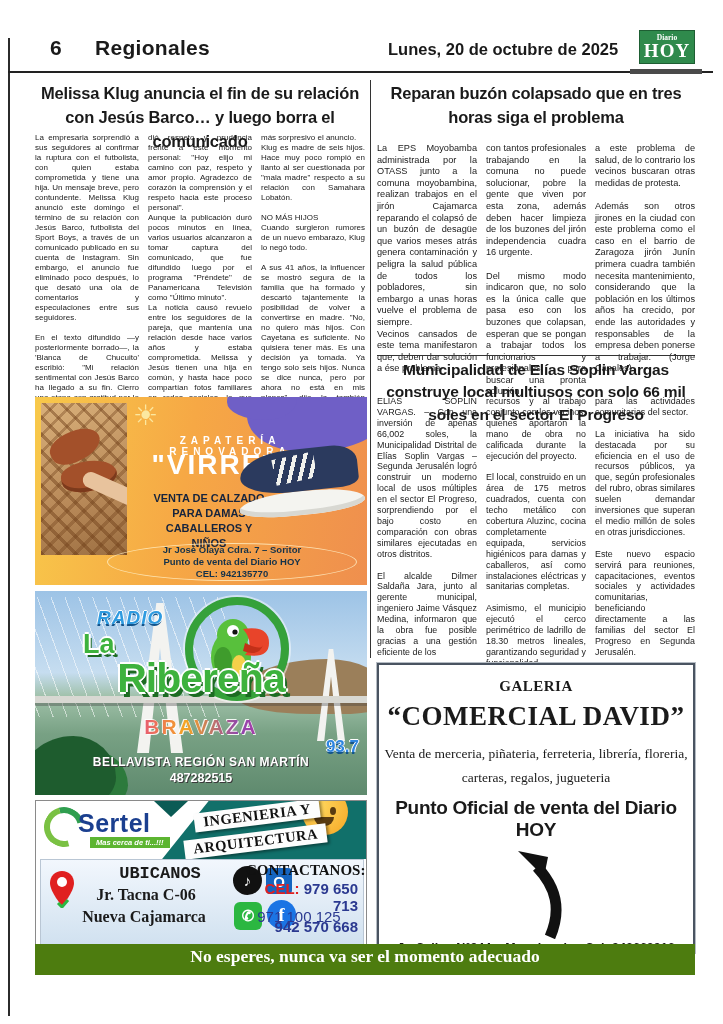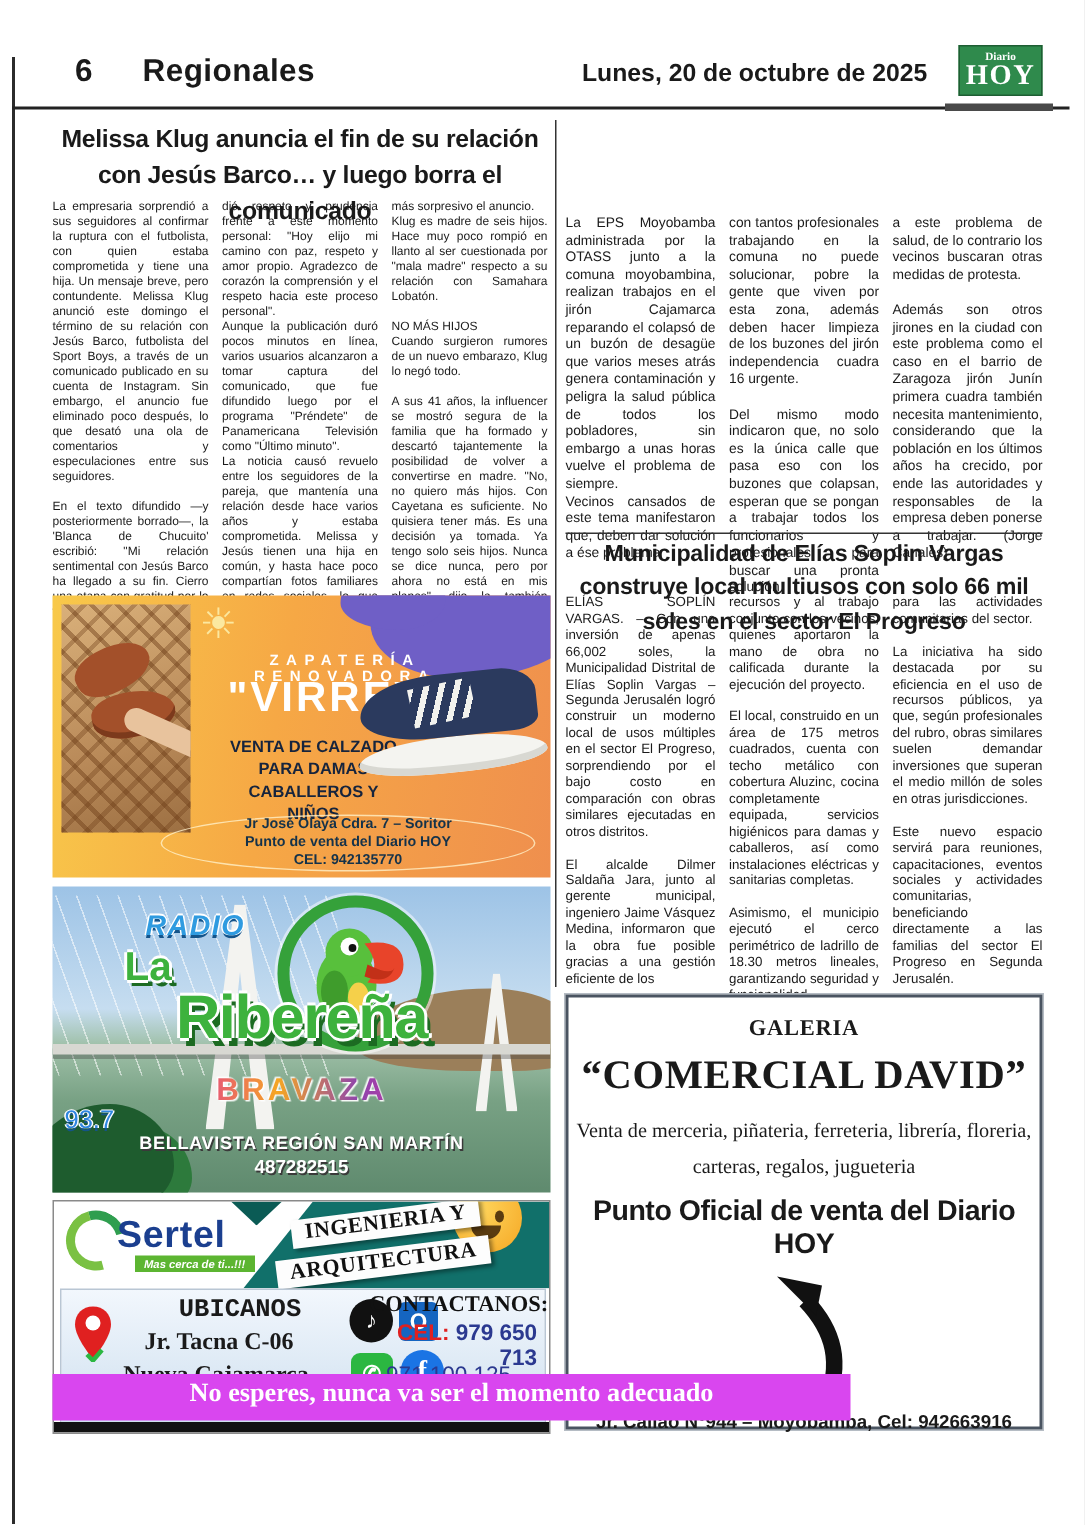--- a/index.html
+++ b/index.html
@@ -97,21 +97,21 @@
   .radio-la { position:absolute; left:48px; top:38px; font-size:27px; font-weight:800; color:#3db23d;
               text-shadow:-2px 0 #fff,2px 0 #fff,0 -2px #fff,0 2px #fff,3px 4px 0 #1c6b22; }
   .radio-name { position:absolute; left:8px; top:64px; width:316px; text-align:center; font-size:41px; font-weight:800;
                 color:#3db23d; letter-spacing:-1px;
                 text-shadow:-2px 0 #fff,2px 0 #fff,0 -2px #fff,0 2px #fff,4px 5px 0 #1c6b22; }
   .radio-bravaza { position:absolute; left:8px; top:124px; width:316px; text-align:center; font-size:21px; font-weight:800;
                    letter-spacing:2px; color:#c2399f;
                    background:linear-gradient(90deg,#7b3fc4 0%,#e0369b 25%,#f5a623 45%,#8e44ad 62%,#e0369b 80%,#2f86e0 100%);
                    -webkit-background-clip:text; background-clip:text; -webkit-text-fill-color:transparent;
                    filter:drop-shadow(1px 1px 0 rgba(255,255,255,.9)) drop-shadow(-1px -1px 0 rgba(255,255,255,.9)); }
-  .radio-freq { position:absolute; left:8px; top:146px; width:316px; text-align:left; font-size:17px; font-weight:400;
+  .radio-freq { position:absolute; left:8px; top:146px; width:316px; text-align:right; font-size:17px; font-weight:700;
                 color:#2f86e0; text-shadow:-1px 0 #fff,1px 0 #fff,0 -1px #fff,0 2px 0 #14548a; }
   .radio-region { position:absolute; left:8px; top:164px; width:316px; text-align:center; font-size:12px; font-weight:800;
                   color:#fff; letter-spacing:.5px; text-shadow:1px 1px 0 #3a3a3a; }
   .radio-phone { position:absolute; left:8px; top:180px; width:316px; text-align:center; font-size:12.5px; font-weight:700;
                  color:#fff; text-shadow:1px 1px 0 #3a3a3a; }
 
   
   .ad-sertel { left:35px; top:800px; width:332px; height:156px; background:#fff; border:1px solid #8a8a8a; overflow:hidden; }
   .sertel-teal { position:absolute; left:0; top:0; width:332px; height:58px; background:#11706a;
                  clip-path:polygon(52% 0,100% 0,100% 100%,38% 100%); }
@@ -157,21 +157,21 @@
   .ad-david { left:377px; top:663px; width:318px; height:290px; background:#fff;
               border:2px solid #4a5461; box-shadow:0 0 0 1px #b5bcc4; text-align:center; }
   .david-kicker { margin-top:13px; font-family:"Liberation Serif",serif; font-weight:800; font-size:15px; letter-spacing:.5px; }
   .david-name { margin-top:6px; font-family:"Liberation Serif",serif; font-weight:800; font-size:27px; letter-spacing:.5px; }
   .david-desc { margin:10px auto 0; width:304px; font-family:"Liberation Serif",serif; font-size:13.5px; line-height:1.75; }
   .david-official { margin-top:8px; font-size:19px; font-weight:800; letter-spacing:-.3px; }
   .arrow-icon { margin-top:6px; height:92px; }
   .david-addr { margin-top:2px; font-size:12.5px; font-weight:800; }
 
   
-  .bottom-banner { left:35px; top:916px; width:532px; height:31px; background:#d946ef;
+  .bottom-banner { left:35px; top:944px; width:660px; height:31px; background:#4d7c0f;
                    display:flex; align-items:flex-start; justify-content:center; }
   .bottom-banner span { font-family:"Liberation Serif",serif; font-weight:800; font-size:17.5px; color:#fff; margin-top:2px; }
 </style>
 </head>
 <body>
 
 <div id="page">
 
   <div class="abs edge-line"></div>
   <div class="abs page-num">6</div>
@@ -197,20 +197,21 @@
 Klug es madre de seis hijos. Hace muy poco rompió en llanto al ser cuestionada por "mala madre" respecto a su relación con Samahara Lobatón.
 
 NO MÁS HIJOS
 Cuando surgieron rumores de un nuevo embarazo, Klug lo negó todo.
 
 A sus 41 años, la influencer se mostró segura de la familia que ha formado y descartó tajantemente la posibilidad de volver a convertirse en madre. "No, no quiero más hijos. Con Cayetana es suficiente. No quisiera tener más. Es una decisión ya tomada. Ya tengo solo seis hijos. Nunca se dice nunca, pero por ahora no está en mis planes", dijo la también expareja de Jefferson Farfán.</div>
   </div>
 
   <div class="abs v-divider"></div>
 
+  <div class="abs art-title t-buzon">Reparan buzón colapsado que en tres horas siga el problema</div>
   <div class="abs cols cols-buzon">
     <div class="coltext">La EPS Moyobamba administrada por la OTASS junto a la comuna moyobambina, realizan trabajos en el jirón Cajamarca reparando el colapsó de un buzón de desagüe que varios meses atrás genera contaminación y peligra la salud pública de todos los pobladores, sin embargo a unas horas vuelve el problema de siempre.
 Vecinos cansados de este tema manifestaron que, deben dar solución a ése problema</div>
     <div class="coltext">con tantos profesionales trabajando en la comuna no puede solucionar, pobre la gente que viven por esta zona, además deben hacer limpieza de los buzones del jirón independencia cuadra 16 urgente.
 
 Del mismo modo indicaron que, no solo es la única calle que pasa eso con los buzones que colapsan, esperan que se pongan a trabajar todos los funcionarios y profesionales, para buscar una pronta solución</div>
     <div class="coltext">a este problema de salud, de lo contrario los vecinos buscaran otras medidas de protesta.
 
 Además son otros jirones en la ciudad con este problema como el caso en el barrio de Zaragoza jirón Junín primera cuadra también necesita mantenimiento, considerando que la población en los últimos años ha crecido, por ende las autoridades y responsables de la empresa deben ponerse a trabajar. (Jorge Canales)</div>
   </div>

